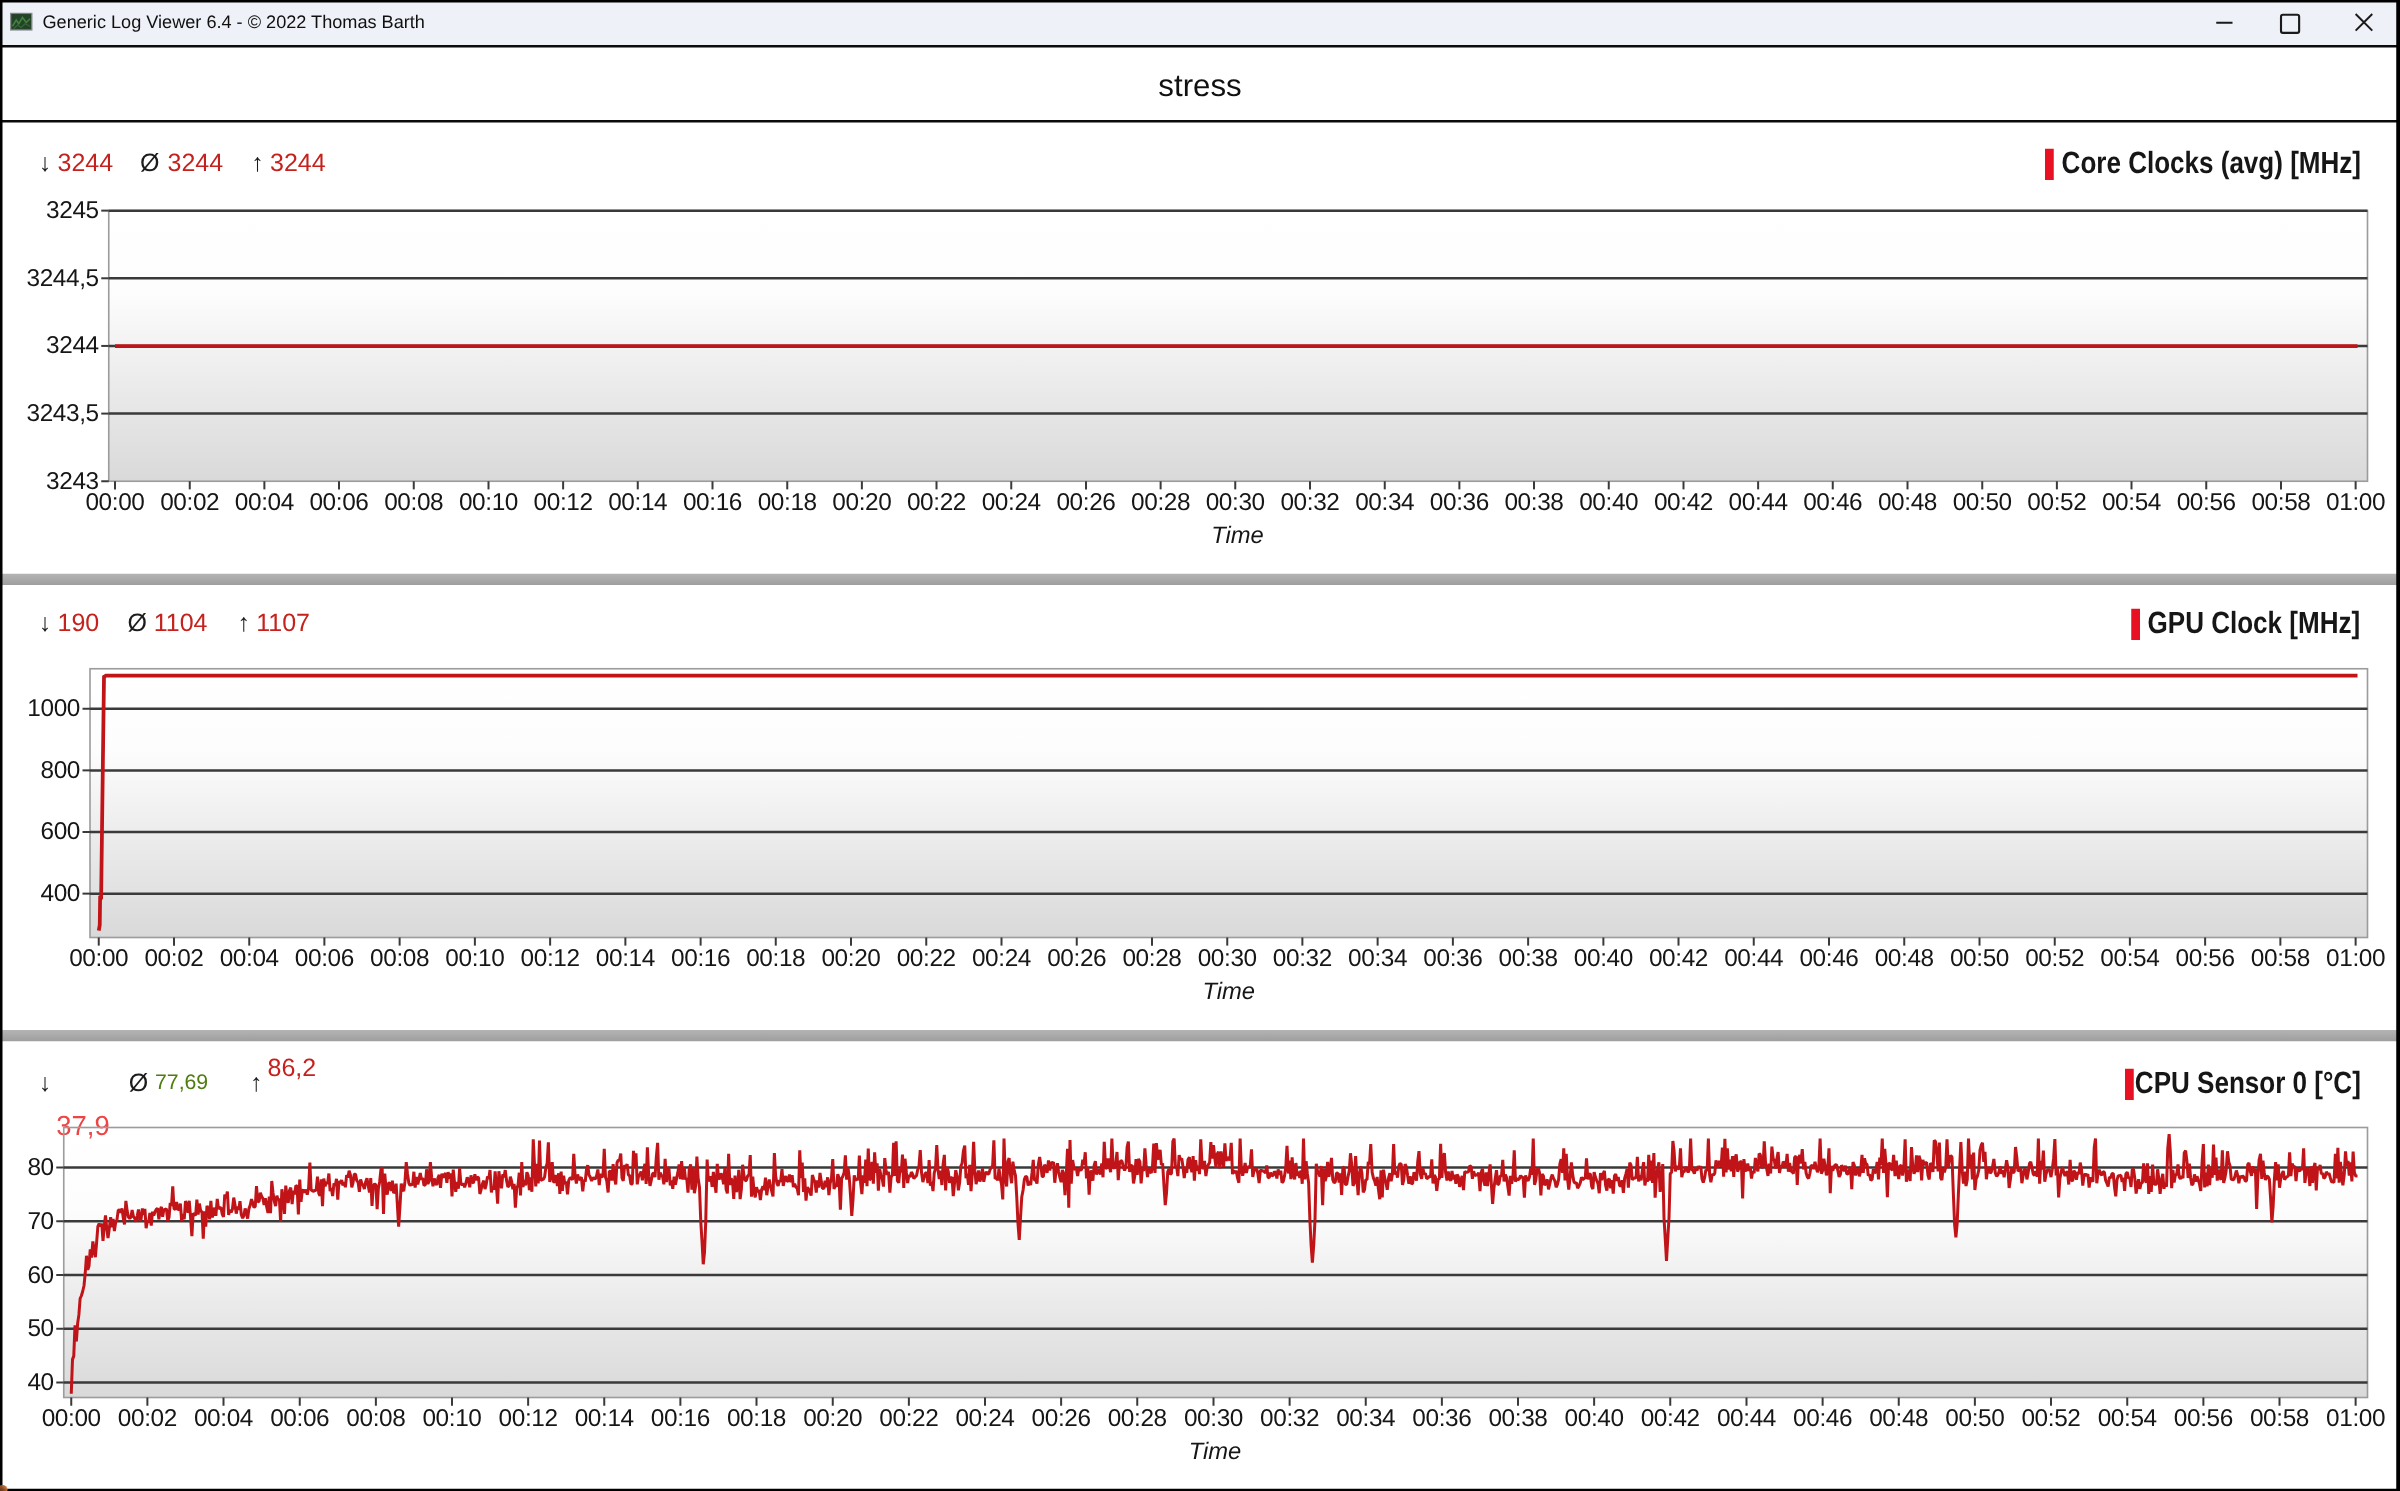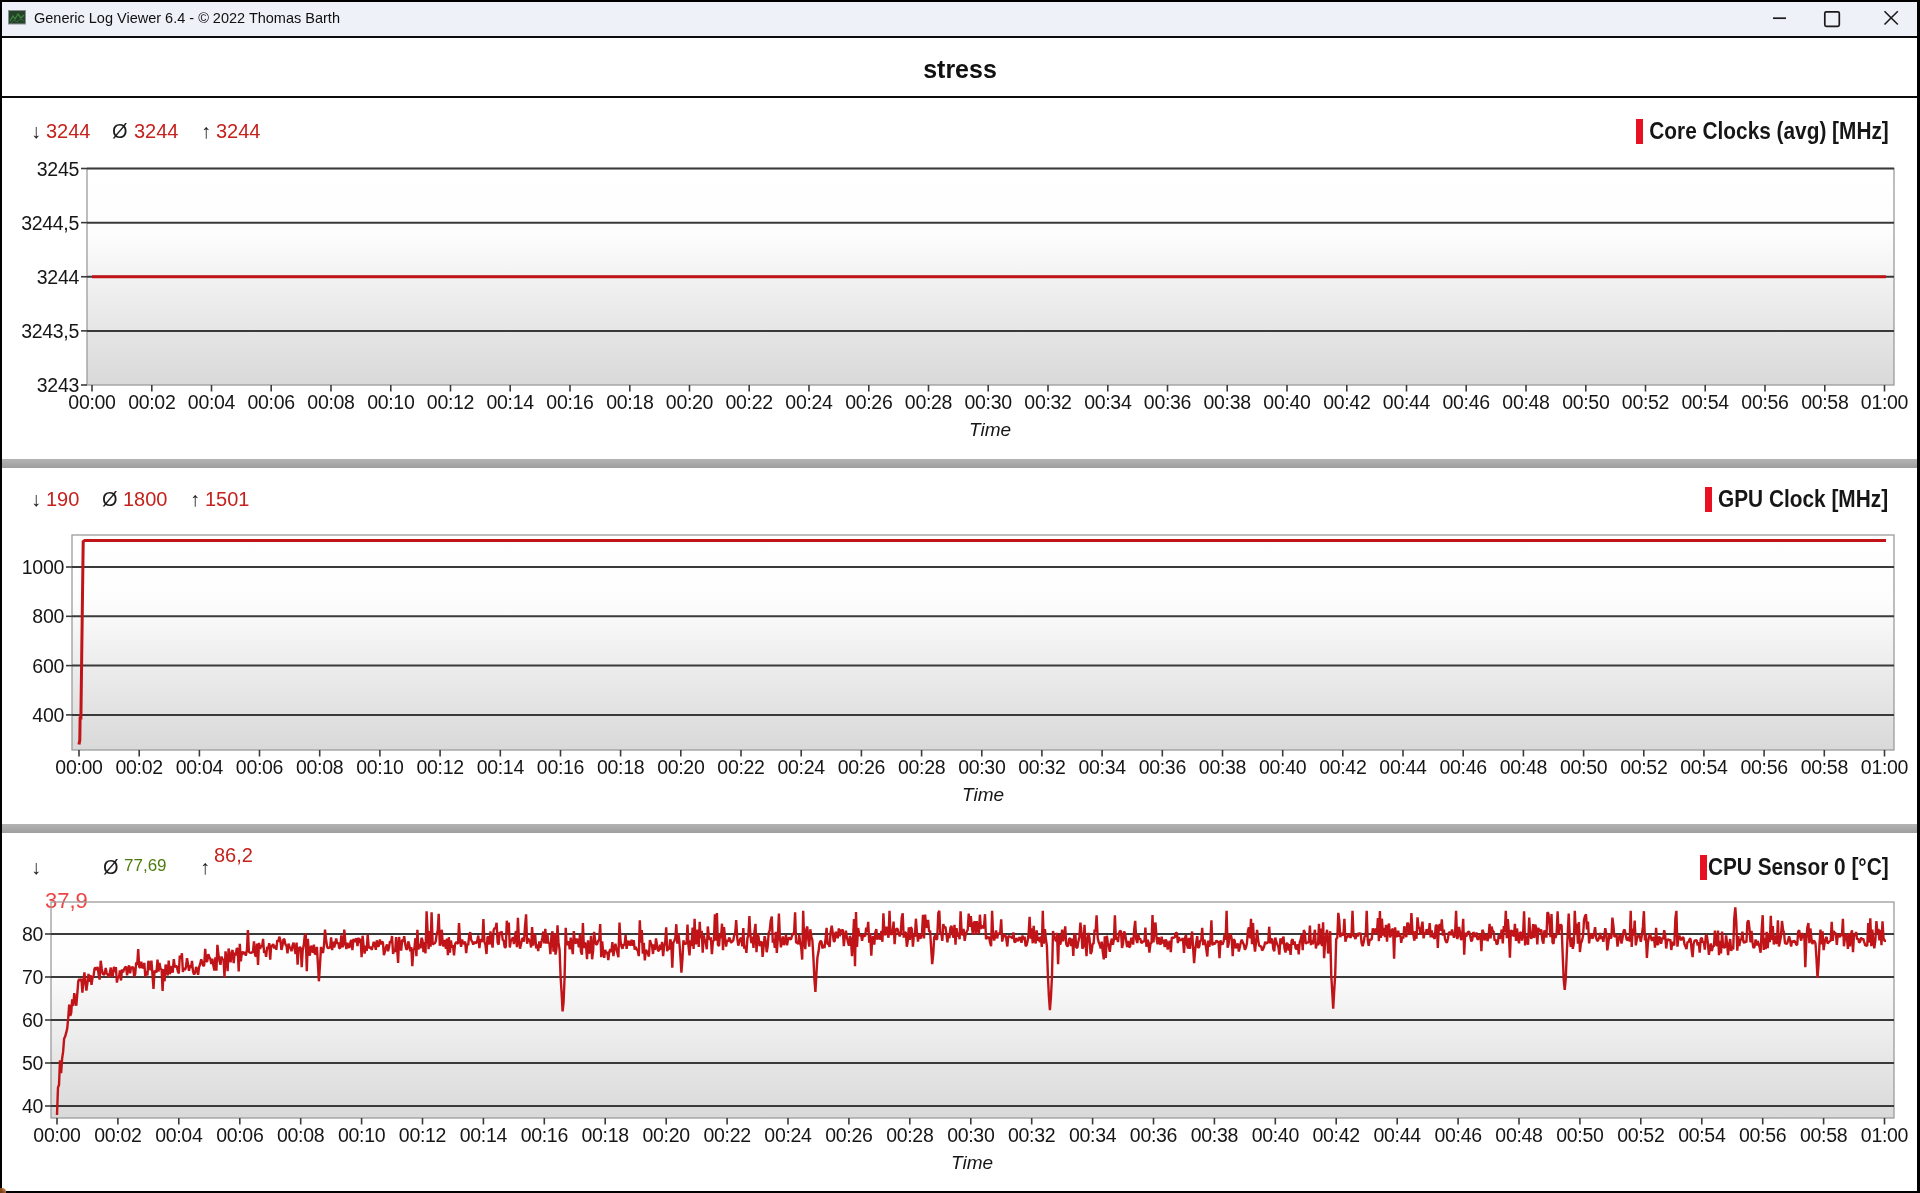--- a/index.html
+++ b/index.html
@@ -17,21 +17,21 @@
 </svg>
 <div style="position:absolute;left:34px;top:0px;height:36px;line-height:36px;font-size:14.5px;color:#101010">Generic Log Viewer 6.4 - © 2022 Thomas Barth</div>
 <svg width="1920" height="37" style="position:absolute;left:0;top:0">
   <line x1="1773" y1="18.2" x2="1786" y2="18.2" stroke="#1a1a1a" stroke-width="1.7"></line>
   <rect x="1824.8" y="11.8" width="14.5" height="14.5" fill="none" stroke="#1a1a1a" stroke-width="1.7" rx="1.5"></rect>
   <line x1="1884.5" y1="11.2" x2="1897.8" y2="24.5" stroke="#1a1a1a" stroke-width="1.6"></line>
   <line x1="1897.8" y1="11.2" x2="1884.5" y2="24.5" stroke="#1a1a1a" stroke-width="1.6"></line>
 </svg>
 
 <div style="position:absolute;left:0;top:35.5px;width:1920px;height:2px;background:#0b0b0b"></div>
-<div style="position:absolute;left:0;top:55px;width:1920px;height:28px;line-height:28px;text-align:center;font-size:25px;font-weight:bold;color:#111">stress</div>
+<div style="position:absolute;left:0;top:55px;width:1920px;height:28px;line-height:28px;text-align:center;font-size:25px;font-weight:normal;color:#111">stress</div>
 <div style="position:absolute;left:0;top:96px;width:1920px;height:1.8px;background:#0b0b0b"></div>
 
 <div style="position:absolute;left:0;top:459px;width:1920px;height:8.5px;background:linear-gradient(180deg,#b4b4b4,#9e9e9e)"></div>
 <div style="position:absolute;left:0;top:824px;width:1920px;height:8.5px;background:linear-gradient(180deg,#b4b4b4,#9e9e9e)"></div>
 
 <div class="plotbg" style="left:87px;top:168.5px;width:1807px;height:216.5px"></div>
 <div class="plotbg" style="left:72px;top:535px;width:1822px;height:215px"></div>
 <div class="plotbg" style="left:51px;top:902px;width:1843px;height:216px"></div>
 <span style="position:absolute;left:31px;top:120px;font-size:20px;color:#1c1c1c">↓</span>
 <span style="position:absolute;left:46px;top:120px;font-size:20px;color:#c5221d">3244</span>
@@ -118,23 +118,23 @@
 <line x1="1824.8" y1="385" x2="1824.8" y2="391.5" stroke="#3a3a3a" stroke-width="1.6"></line>
 <text x="1824.8" y="402" text-anchor="middle" dominant-baseline="central" font-size="19.5px" letter-spacing="-0.3" fill="#161616">00:58</text>
 <line x1="1884.5" y1="385" x2="1884.5" y2="391.5" stroke="#3a3a3a" stroke-width="1.6"></line>
 <text x="1884.5" y="402" text-anchor="middle" dominant-baseline="central" font-size="19.5px" letter-spacing="-0.3" fill="#161616">01:00</text>
 <text x="990" y="429" text-anchor="middle" dominant-baseline="central" font-size="19px" font-style="italic" fill="#161616">Time</text>
 <polyline points="92,276.8 1886,276.8" fill="none" stroke="#c01418" stroke-width="3"></polyline>
 </svg>
 <span style="position:absolute;left:31px;top:488px;font-size:20px;color:#1c1c1c">↓</span>
 <span style="position:absolute;left:46px;top:488px;font-size:20px;color:#c5221d">190</span>
 <span style="position:absolute;left:102px;top:488px;font-size:20px;color:#1c1c1c">Ø</span>
-<span style="position:absolute;left:123px;top:488px;font-size:20px;color:#c5221d">1800</span>
+<span style="position:absolute;left:123px;top:488px;font-size:20px;color:#c5221d">1104</span>
 <span style="position:absolute;left:190px;top:488px;font-size:20px;color:#1c1c1c">↑</span>
-<span style="position:absolute;left:205px;top:488px;font-size:20px;color:#c5221d">1501</span>
+<span style="position:absolute;left:205px;top:488px;font-size:20px;color:#c5221d">1107</span>
 <div style="position:absolute;left:1705px;top:486.5px;width:7px;height:25px;background:#e81123"></div>
     <div style="position:absolute;right:31.5px;top:483px;height:32px;line-height:32px;font-size:24.5px;font-weight:bold;color:#161616;white-space:nowrap;transform:scaleX(0.85);transform-origin:right center">GPU Clock [MHz]</div>
 <svg width="1920" height="1193" style="position:absolute;left:0;top:0">
 <rect x="72" y="535" width="1822.0" height="215" fill="none" stroke="#9c9c9c" stroke-width="1.3"></rect>
 <line x1="72" y1="567" x2="1894.0" y2="567" stroke="#3a3a3a" stroke-width="2"></line>
 <line x1="66" y1="567" x2="72" y2="567" stroke="#3a3a3a" stroke-width="1.6"></line>
 <text x="64" y="567" text-anchor="end" dominant-baseline="central" font-size="19.5px" letter-spacing="-0.3" fill="#161616">1000</text>
 <line x1="72" y1="616.3" x2="1894.0" y2="616.3" stroke="#3a3a3a" stroke-width="2"></line>
 <line x1="66" y1="616.3" x2="72" y2="616.3" stroke="#3a3a3a" stroke-width="1.6"></line>
 <text x="64" y="616.3" text-anchor="end" dominant-baseline="central" font-size="19.5px" letter-spacing="-0.3" fill="#161616">800</text>

